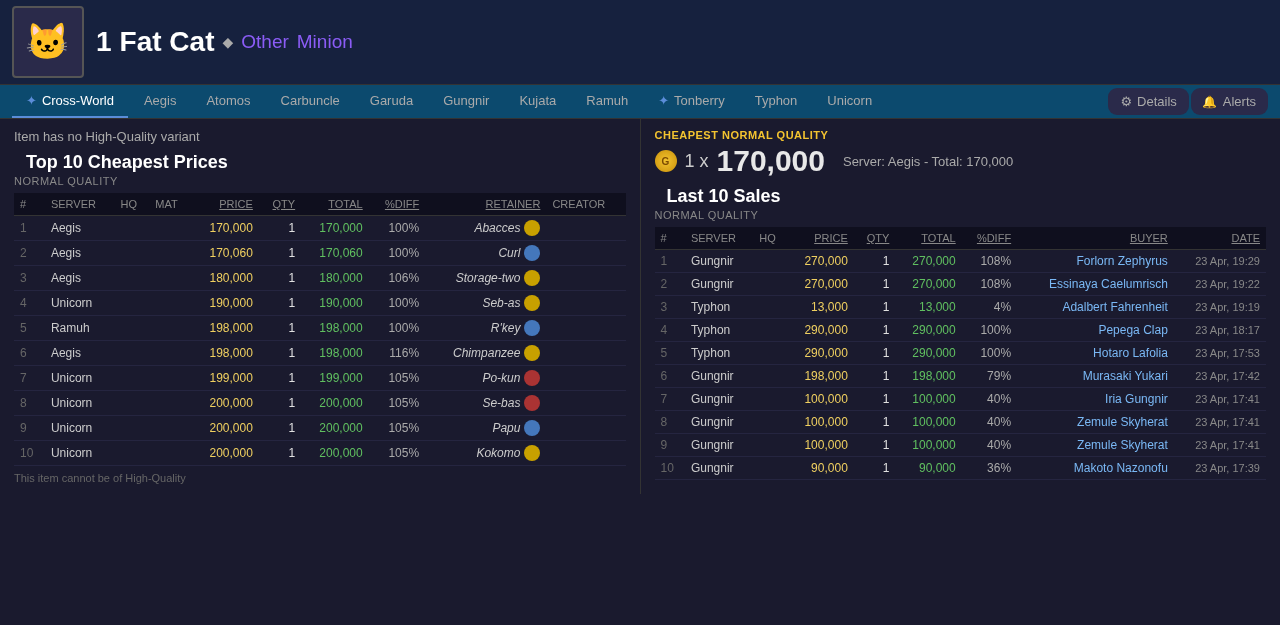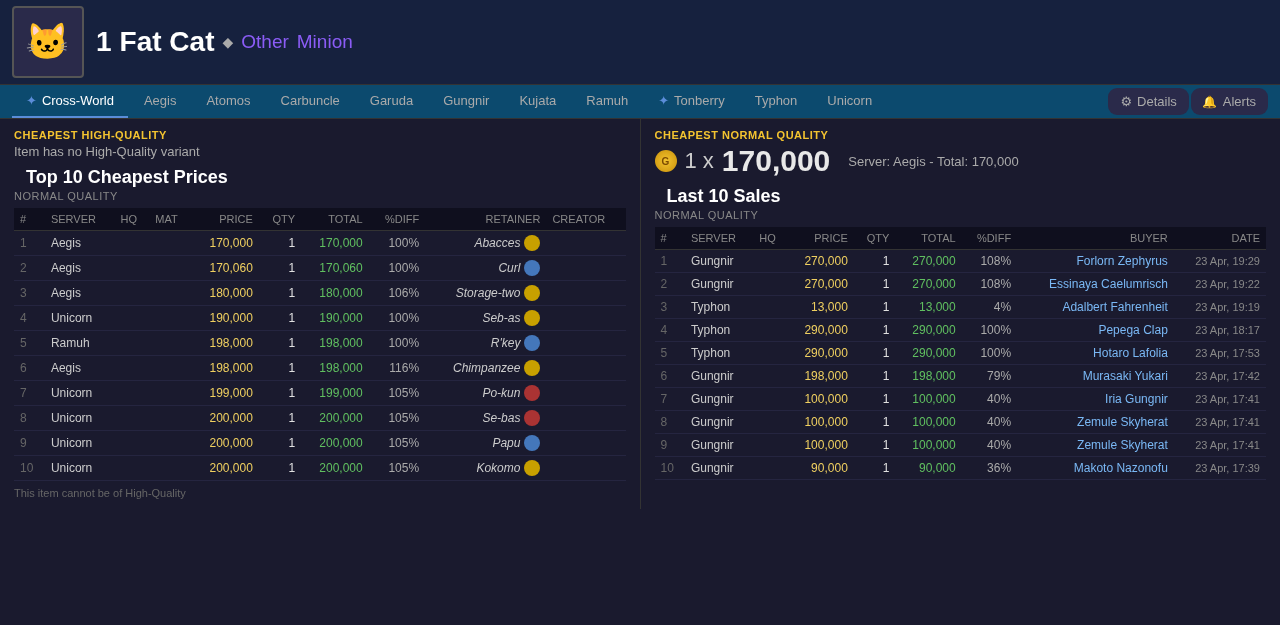--- a/index.html
+++ b/index.html
@@ -173,21 +173,21 @@
       background: #0f0f1e;
     }
     th {
       color: #888;
       text-align: left;
       padding: 5px 6px;
       font-weight: normal;
       font-size: 11px;
       border-bottom: 1px solid #333;
     }
-    th.num { text-align: right; }
+    th.num { text-align: right; text-decoration: underline; }
     td {
       padding: 4px 6px;
       border-bottom: 1px solid #252540;
     }
     .td-num { text-align: right; color: #e0e0e0; }
     .td-price { text-align: right; color: #f0d060; }
     .td-total { text-align: right; color: #60c060; }
     .td-pct { text-align: right; color: #aaa; }
     .td-name { color: #7ab8f5; text-align: right; }
     .td-date { color: #888; text-align: right; font-size: 11px; }
@@ -261,21 +261,20 @@
     <div class="nav-btn">
       <span class="bell-icon"></span>
       <span>Alerts</span>
     </div>
   </div>
 </div>
 
 <div class="main-content">
 
   <div class="left-panel">
-    <div class="section-label">CHEAPEST HIGH-QUALITY</div>
     <div class="no-hq">Item has no High-Quality variant</div>
 
     <div class="section-title">Top 10 Cheapest Prices</div>
     <div class="quality-label">NORMAL QUALITY</div>
 
     <table>
       <thead>
         <tr>
           <th>#</th>
           <th>SERVER</th>
@@ -462,21 +461,21 @@
     </tr>
         </tbody>
     </table>
     <div class="footer-note">This item cannot be of High-Quality</div>
   </div>
 
   <div class="right-panel">
     <div class="section-label">CHEAPEST NORMAL QUALITY</div>
     <div class="cheapest-normal">
       <span class="gil-icon">G</span>
-      <span style="font-size:22px;color:#ccc;">1 x</span>
+      <span style="font-size:18px;color:#ccc;">1 x</span>
       <span class="cheapest-price">170,000</span>
       <span class="cheapest-meta">
         Server: <span>Aegis</span> - Total: <span>170,000</span>
       </span>
     </div>
 
     <div class="section-title">Last 10 Sales</div>
     <div class="quality-label">NORMAL QUALITY</div>
 
     <table>

